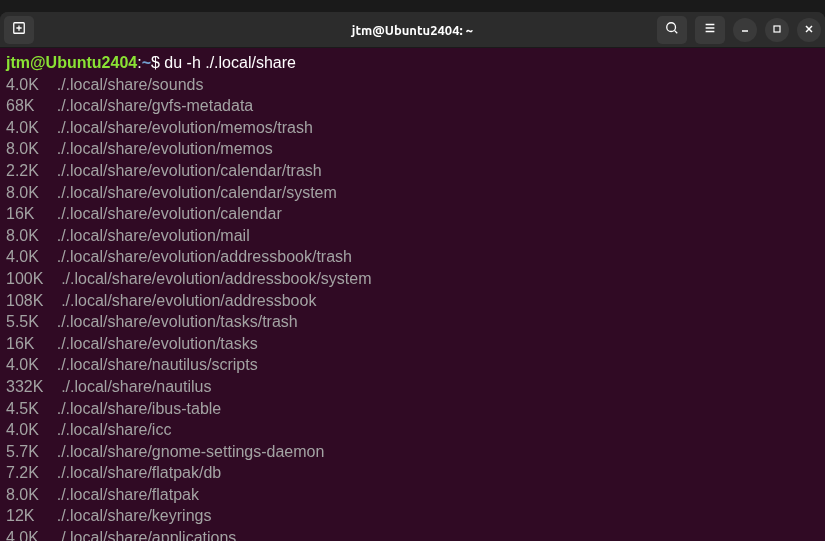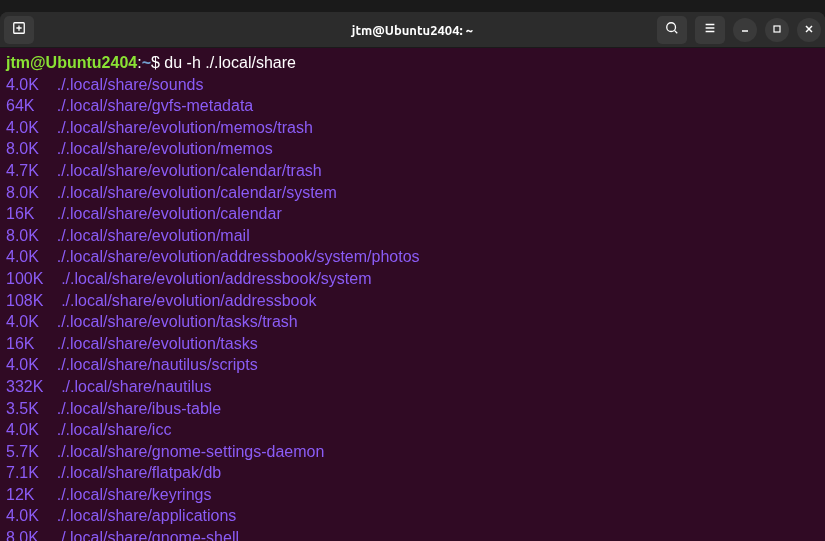--- a/index.html
+++ b/index.html
@@ -92,21 +92,21 @@
       color: #729fcf;
       font-weight: bold;
     }
     .prompt-separator {
       color: #ffffff;
     }
     .command {
       color: #ffffff;
     }
     .output-line {
-      color: #8b5cf6;
+      color: #a3a3a3;
       white-space: pre;
     }
   </style>
 </head>
 <body>
 
 <div class="window">
   <div class="titlebar">
     <div class="titlebar-left">
       <button class="titlebar-btn">
@@ -159,37 +159,38 @@
               <line x1="8" y1="2" x2="2" y2="8" stroke="#fff" stroke-width="1.5"></line>
             </svg>
         </span>
       </button>
     </div>
   </div>
   <div class="terminal-content">
     <div><span class="prompt-user">jtm@Ubuntu2404</span><span class="prompt-separator">:</span><span class="prompt-path">~</span><span class="prompt-separator">$ </span><span class="command">du -h ./.local/share</span></div>
     <div id="output-container">
         <div class="output-line">4.0K    ./.local/share/sounds</div>
-        <div class="output-line">64K     ./.local/share/gvfs-metadata</div>
+        <div class="output-line">68K     ./.local/share/gvfs-metadata</div>
         <div class="output-line">4.0K    ./.local/share/evolution/memos/trash</div>
         <div class="output-line">8.0K    ./.local/share/evolution/memos</div>
-        <div class="output-line">4.7K    ./.local/share/evolution/calendar/trash</div>
+        <div class="output-line">2.2K    ./.local/share/evolution/calendar/trash</div>
         <div class="output-line">8.0K    ./.local/share/evolution/calendar/system</div>
         <div class="output-line">16K     ./.local/share/evolution/calendar</div>
         <div class="output-line">8.0K    ./.local/share/evolution/mail</div>
-        <div class="output-line">4.0K    ./.local/share/evolution/addressbook/system/photos</div>
+        <div class="output-line">4.0K    ./.local/share/evolution/addressbook/trash</div>
         <div class="output-line">100K    ./.local/share/evolution/addressbook/system</div>
         <div class="output-line">108K    ./.local/share/evolution/addressbook</div>
-        <div class="output-line">4.0K    ./.local/share/evolution/tasks/trash</div>
+        <div class="output-line">5.5K    ./.local/share/evolution/tasks/trash</div>
         <div class="output-line">16K     ./.local/share/evolution/tasks</div>
         <div class="output-line">4.0K    ./.local/share/nautilus/scripts</div>
         <div class="output-line">332K    ./.local/share/nautilus</div>
-        <div class="output-line">3.5K    ./.local/share/ibus-table</div>
+        <div class="output-line">4.5K    ./.local/share/ibus-table</div>
         <div class="output-line">4.0K    ./.local/share/icc</div>
         <div class="output-line">5.7K    ./.local/share/gnome-settings-daemon</div>
-        <div class="output-line">7.1K    ./.local/share/flatpak/db</div>
+        <div class="output-line">7.2K    ./.local/share/flatpak/db</div>
+        <div class="output-line">8.0K    ./.local/share/flatpak</div>
         <div class="output-line">12K     ./.local/share/keyrings</div>
         <div class="output-line">4.0K    ./.local/share/applications</div>
         <div class="output-line">8.0K    ./.local/share/gnome-shell</div>
       </div>
 
   </div>
 </div>
 
 </body></html>

